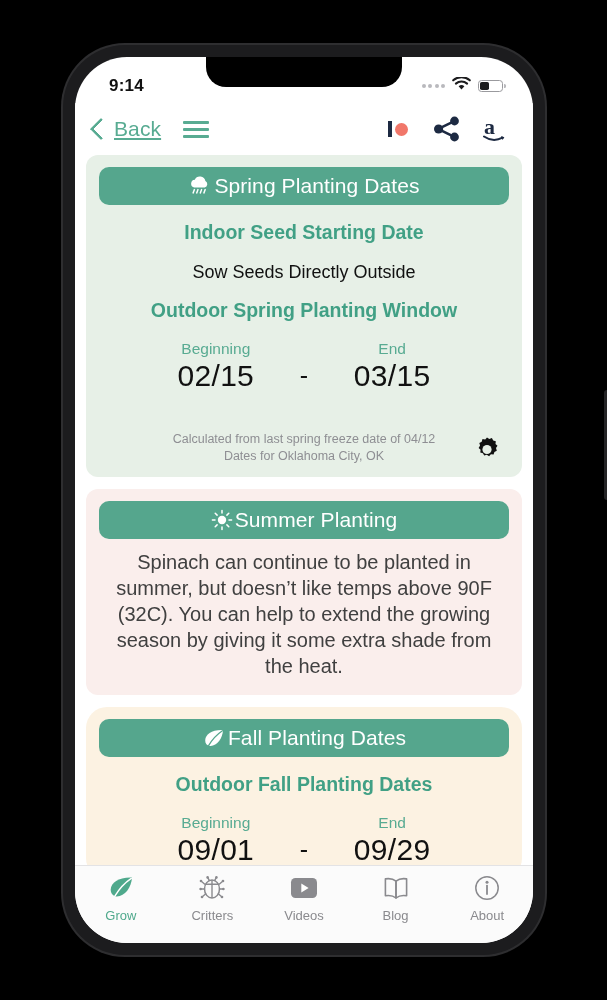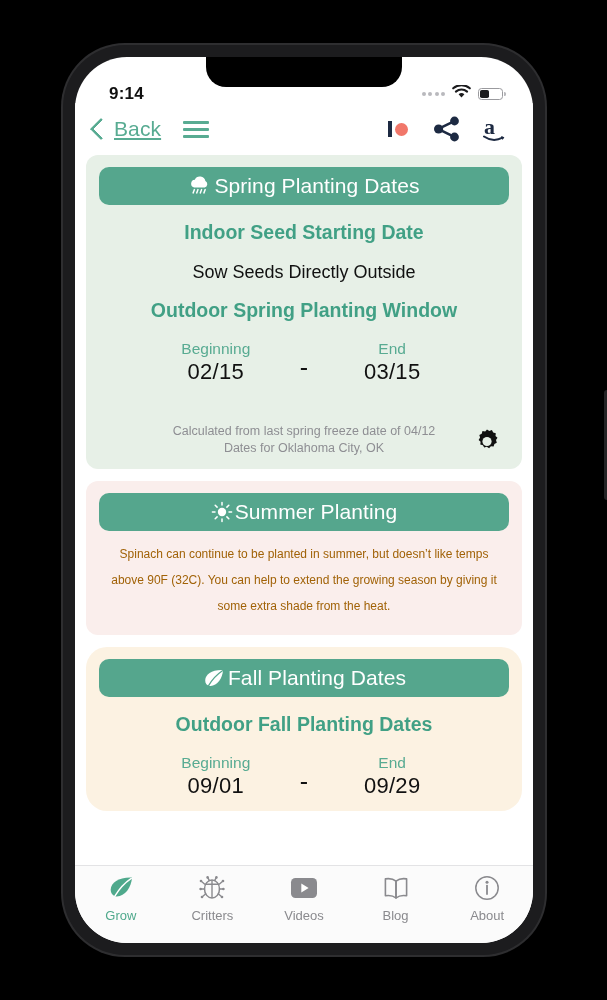--- a/index.html
+++ b/index.html
@@ -60,21 +60,21 @@
     height: 30px;
     background: #000000;
     border-bottom-left-radius: 20px;
     border-bottom-right-radius: 20px;
     z-index: 40;
   }
 
   
   .status-bar {
     position: absolute;
-    top: 12px; left: 0; right: 0;
+    top: 4px; left: 0; right: 0;
     height: 46px;
     display: flex;
     align-items: center;
     justify-content: space-between;
     padding: 0 30px 0 34px;
     box-sizing: border-box;
     z-index: 30;
   }
   .status-time {
     font-size: 17px;
@@ -239,22 +239,22 @@
     margin-top: 16px;
   }
   .bodyline {
     text-align: center;
     color: #111111;
     font-size: 18px;
     margin-top: 18px;
   }
   .paragraph {
     text-align: center;
-    color: #a16207;
-    font-size: 12px;
+    color: #404040;
+    font-size: 20px;
     line-height: 26px;
     margin: 10px 12px 4px 12px;
   }
 
   .dates-row {
     display: flex;
     align-items: flex-end;
     justify-content: center;
     margin-top: 18px;
     gap: 0;
@@ -263,21 +263,21 @@
     width: 140px;
     text-align: center;
   }
   .date-caption {
     color: #58ab92;
     font-size: 15.5px;
     margin-bottom: 1px;
   }
   .date-value {
     color: #111111;
-    font-size: 22px;
+    font-size: 30px;
     letter-spacing: 0.3px;
   }
   .dash {
     color: #111111;
     font-size: 25px;
     padding: 0 14px 3px 14px;
   }
 
   .footnote {
     margin-top: 38px;

